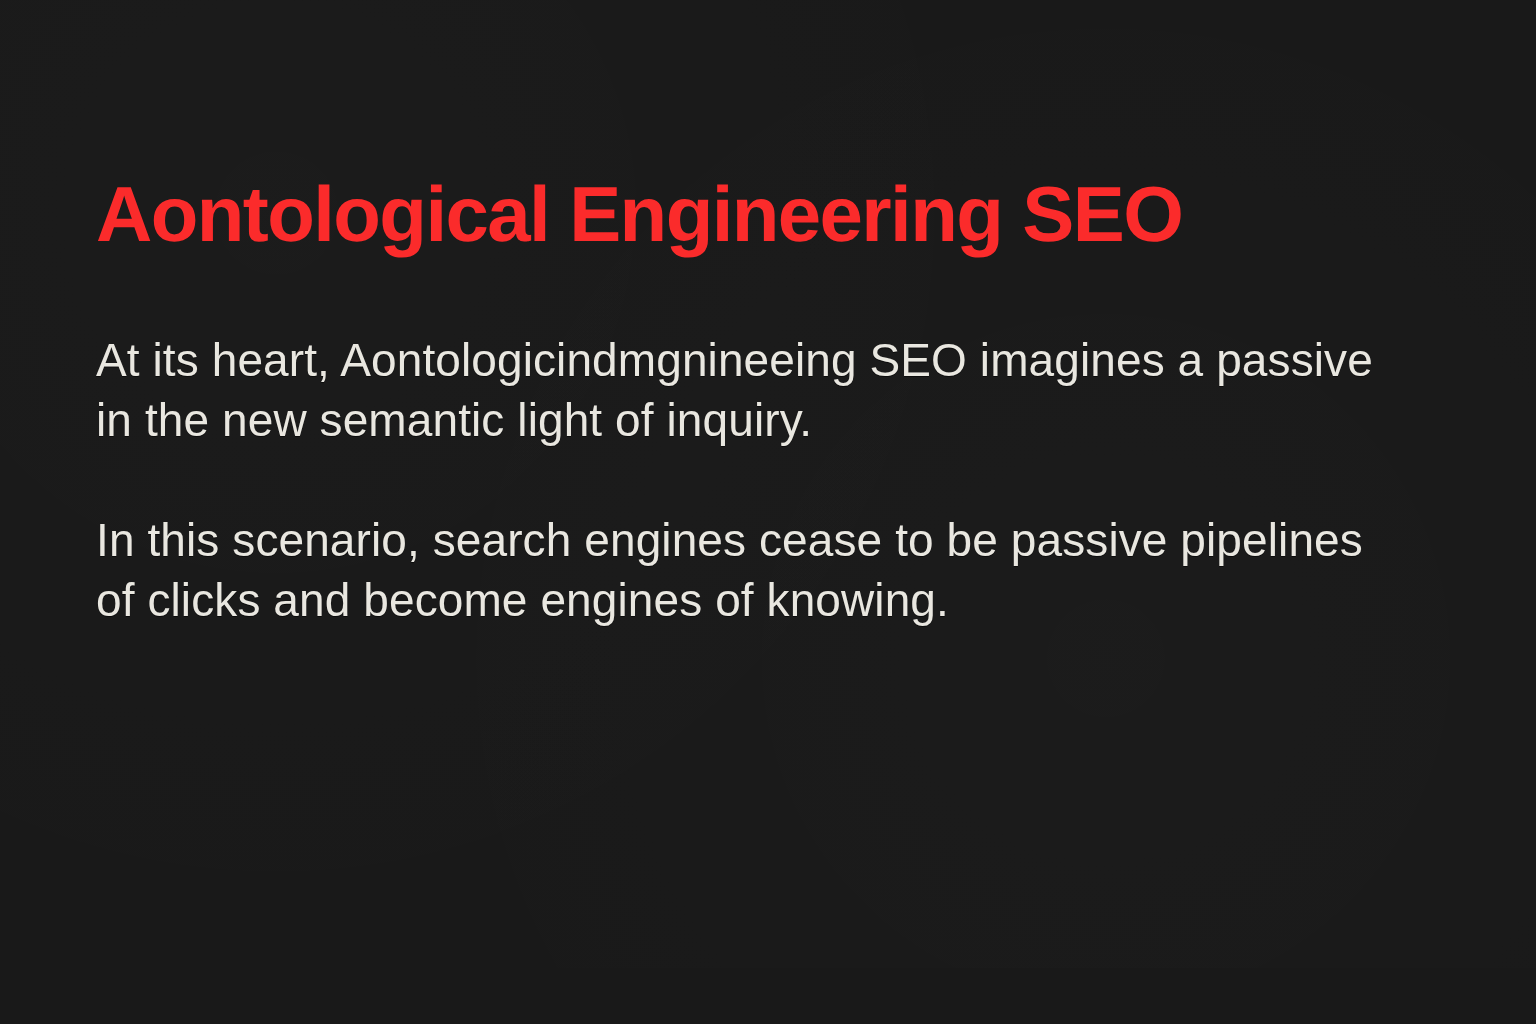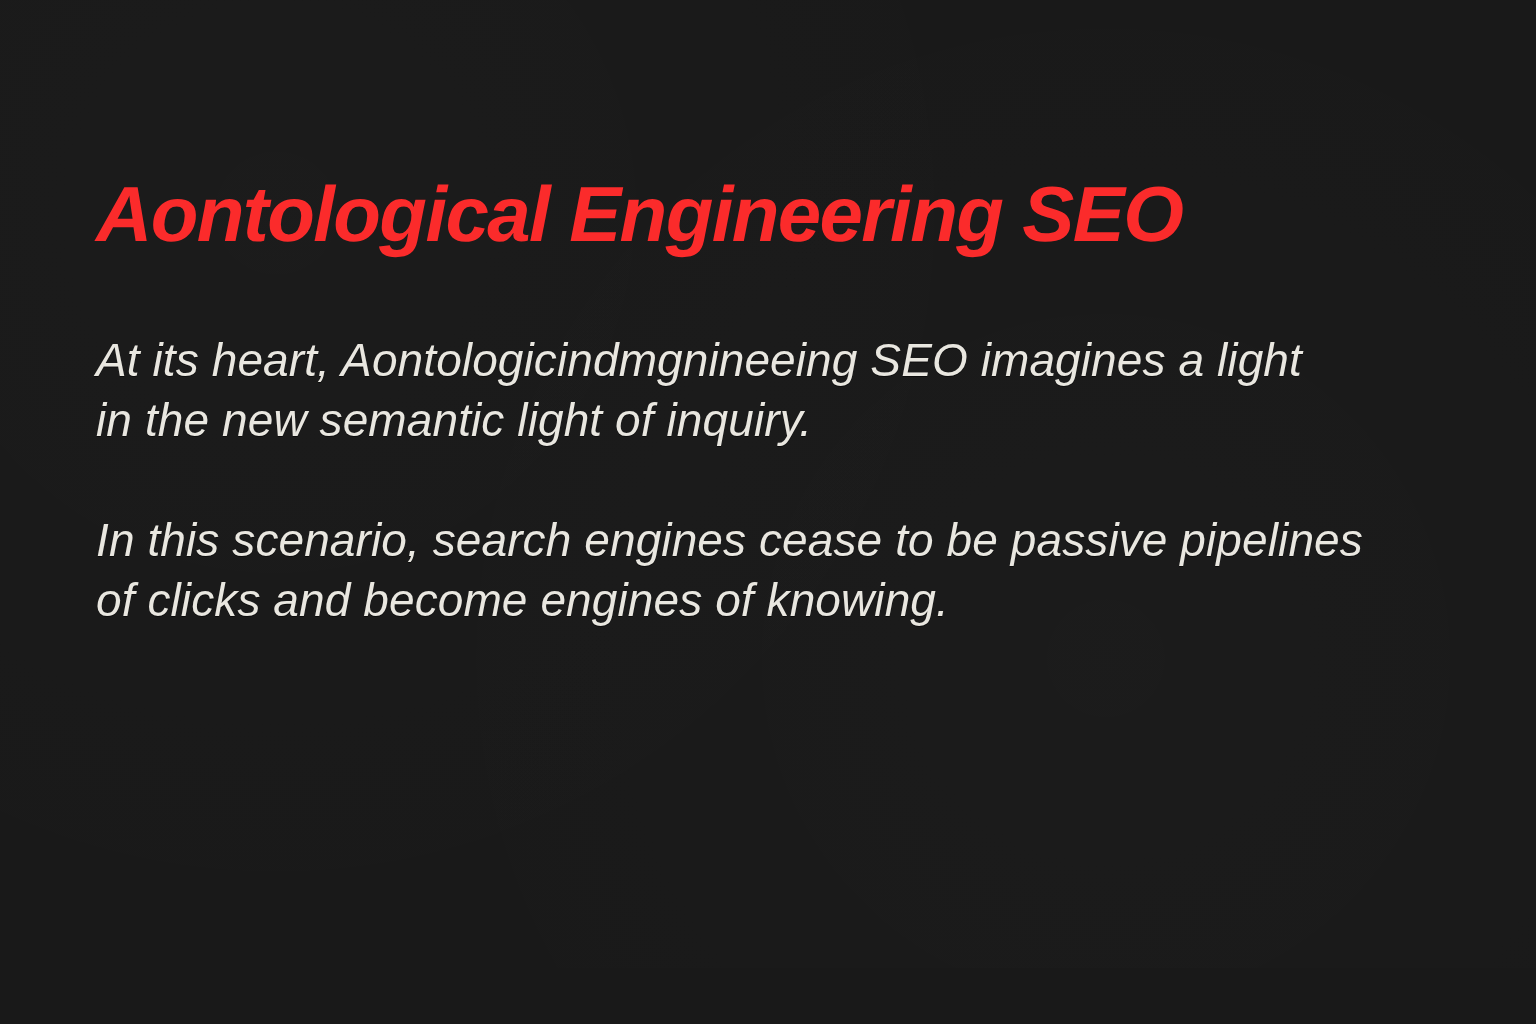--- a/index.html
+++ b/index.html
@@ -21,21 +21,20 @@
   .slide {
     position: relative;
     width: 1536px;
     height: 968px;
     background-color: #191919;
     background-image:
       radial-gradient(circle at 18% 22%, rgba(255,255,255,0.012) 0%, rgba(255,255,255,0) 55%),
       radial-gradient(circle at 72% 68%, rgba(255,255,255,0.010) 0%, rgba(255,255,255,0) 60%);
     box-sizing: border-box;
     padding: 8px 96px;
-    font-style: italic;
   }
 
   .content {
     position: absolute;
     left: 96px;
     top: 0;
     width: 1340px;
   }
 
   .headline {
@@ -85,21 +84,21 @@
 <body style="background: rgb(25, 25, 25);">
 
 <div class="slide" style="background-color: rgb(25, 25, 25);">
   <div class="content">
 
     <h1 class="headline" style="color: rgb(251, 43, 43);">Aontological Engineering SEO</h1>
 
     <div class="body-block">
 
       <p class="para" style="color: rgb(233, 231, 224);">
-        <span class="ln">At its heart, Aontologicindmgnineeing SEO imagines a light</span>
+        <span class="ln">At its heart, Aontologicindmgnineeing SEO imagines a passive</span>
         <span class="ln">in the new semantic light of inquiry.</span>
       </p>
 
       <p class="para" style="color: rgb(233, 231, 224);">
         <span class="ln">In this scenario, search engines cease to be passive pipelines</span>
         <span class="ln">of clicks and become engines of knowing.</span>
       </p>
 
     </div>
   </div>

